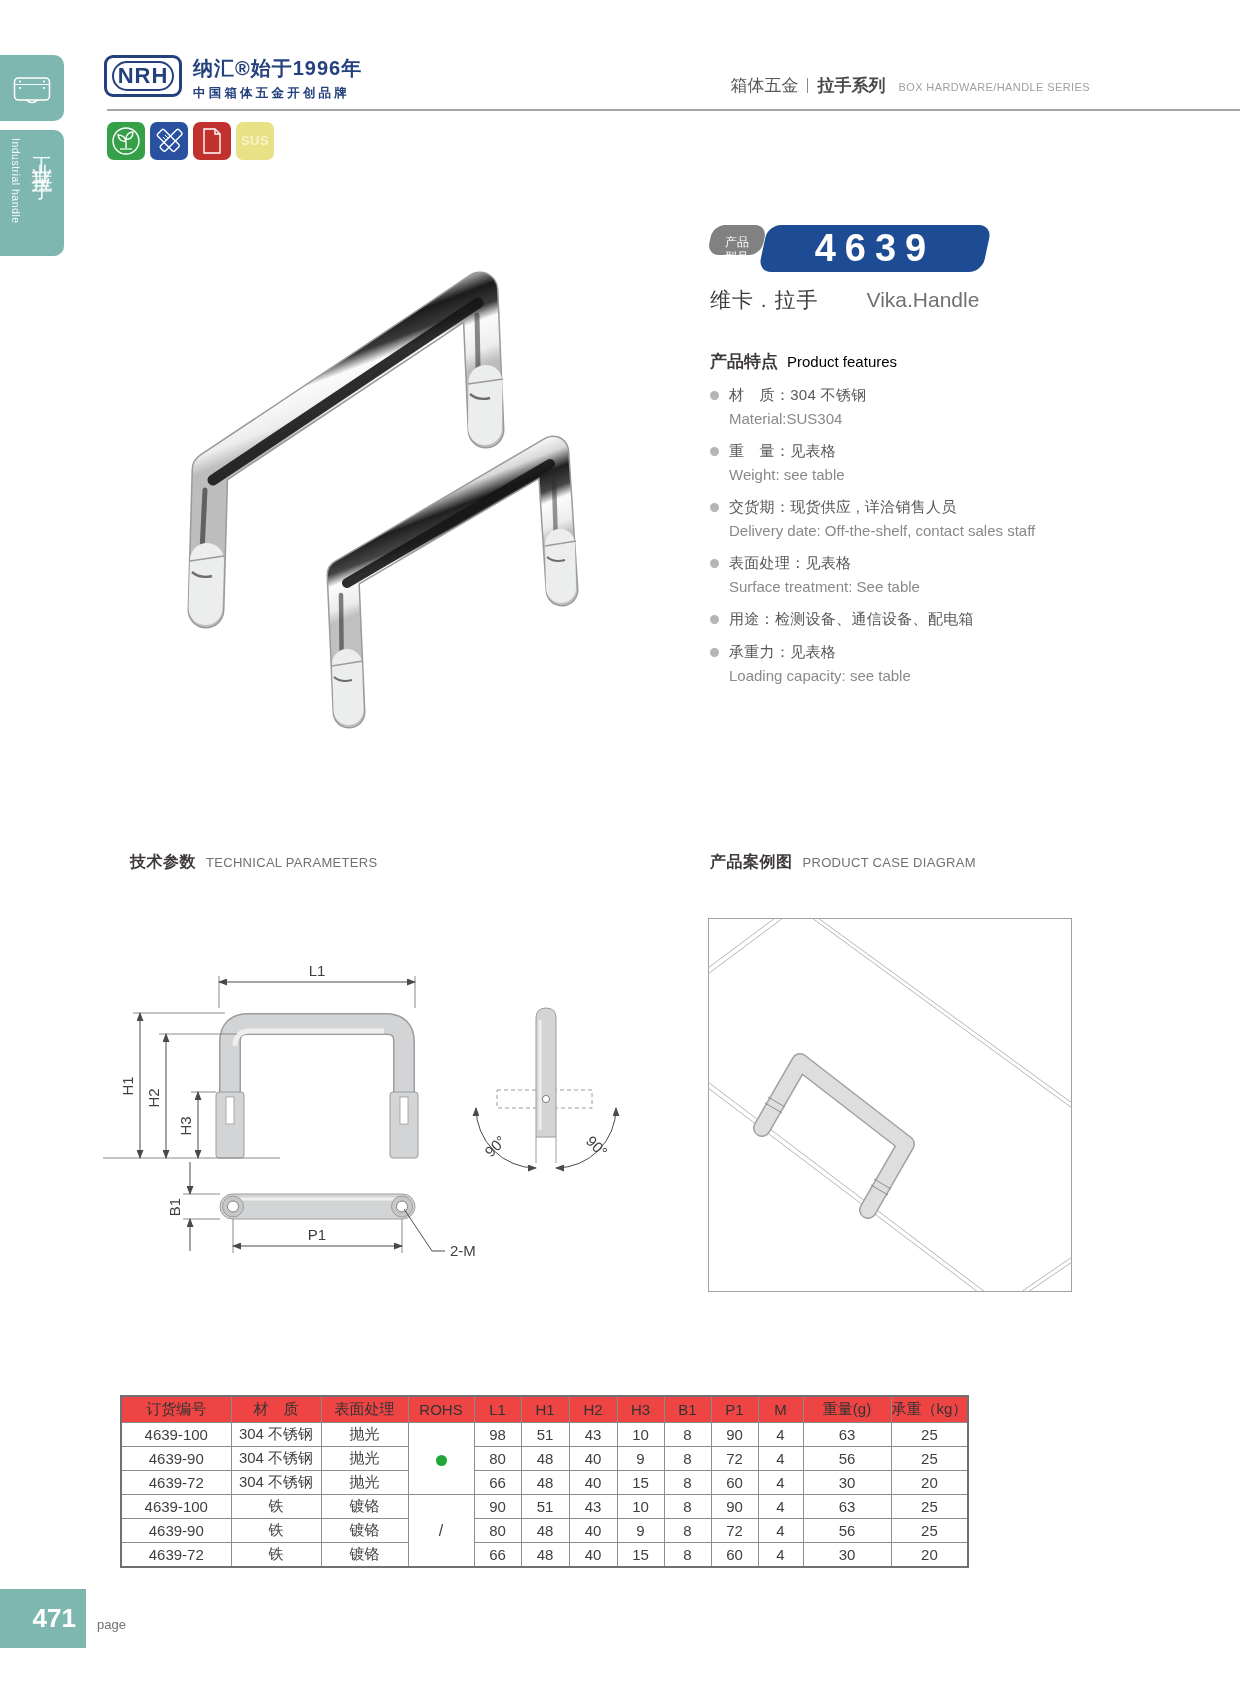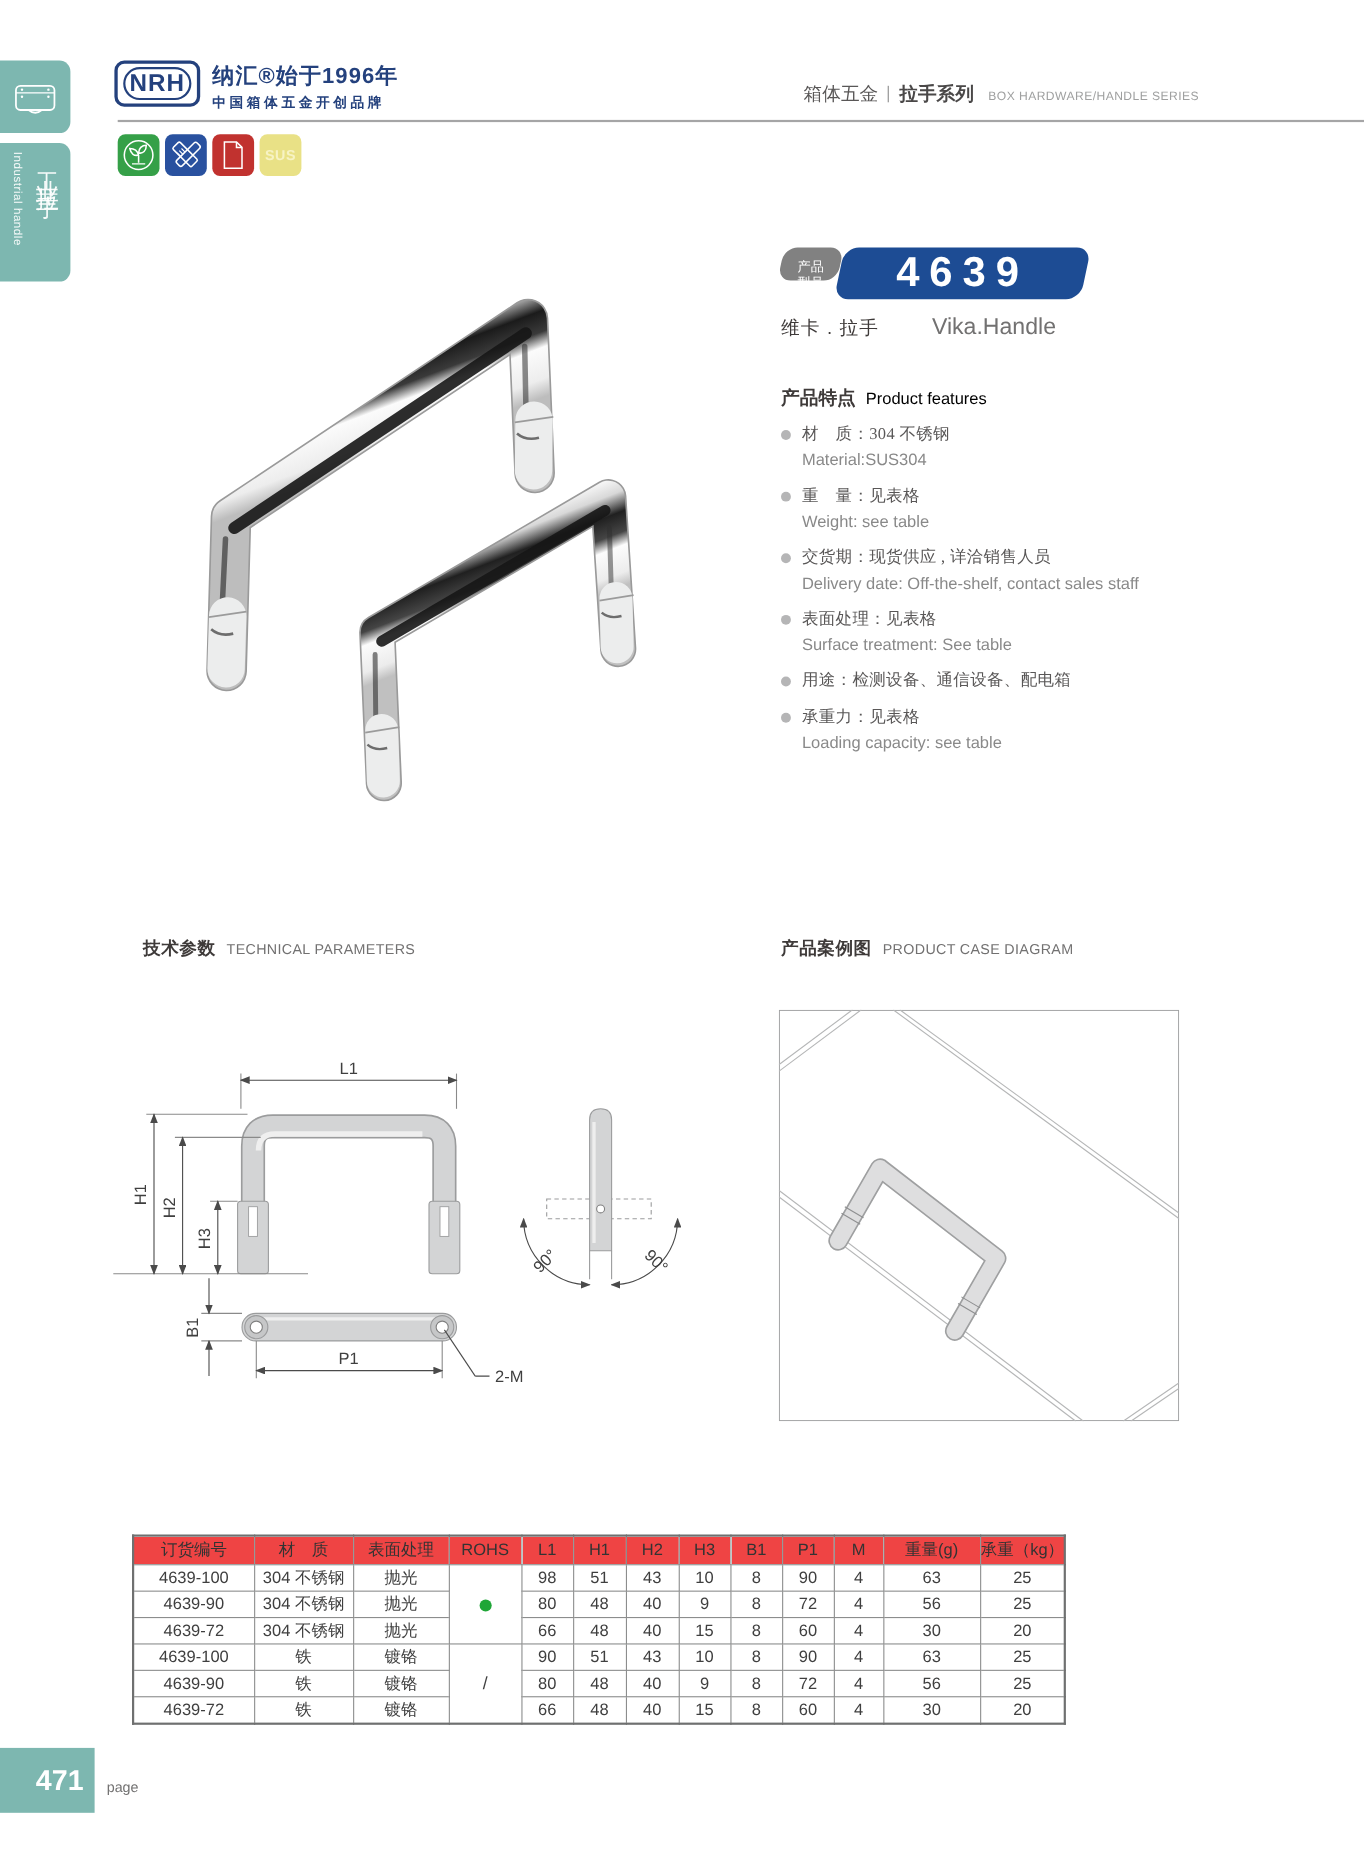--- a/index.html
+++ b/index.html
@@ -43,30 +43,30 @@
 
   
   .badge-gray{position:absolute;left:710px;top:225px;width:54px;height:30px;}
   .badge-gray .bg{position:absolute;inset:0;background:#818181;transform:skewX(-12deg);border-radius:12px;}
   .badge-gray .tx{position:relative;color:#fff;font-size:12px;line-height:1.25;text-align:center;padding-top:10px;}
   .badge-blue{position:absolute;left:763px;top:225px;width:224px;height:47px;}
   .badge-blue .bg{position:absolute;inset:0;background:#1d4c94;transform:skewX(-12deg);border-radius:13px;}
   .badge-blue .tx{position:relative;color:#fff;font-size:38px;font-weight:bold;letter-spacing:9px;
                   text-align:center;line-height:47px;}
   .prod-name{position:absolute;left:710px;top:286px;width:460px;display:flex;align-items:baseline;}
-  .prod-name-cn{font-size:17px;color:#3e3a39;letter-spacing:1px;}
+  .prod-name-cn{font-size:21px;color:#3e3a39;letter-spacing:1px;}
   .prod-name-en{font-size:21px;color:#727171;margin-left:48px;}
 
   .feat-title{position:absolute;left:710px;top:350px;display:flex;align-items:baseline;}
   .feat-title-cn{font-size:17px;font-weight:bold;color:#3e3a39;}
   .feat-title-en{font-size:15px;color:#000000;margin-left:9px;}
   .feat-list{position:absolute;left:710px;top:383px;width:450px;}
   .feat{display:flex;margin-bottom:9px;}
   .feat-dot{flex:0 0 9px;width:9px;height:9px;border-radius:50%;background:#b5b5b6;margin:8px 10px 0 0;}
-  .feat-cn{font-size:15px;color:#595757;line-height:24px;letter-spacing:.3px;font-family:Liberation Serif, serif;}
+  .feat-cn{font-size:15px;color:#595757;line-height:24px;letter-spacing:.3px;}
   .feat-en{font-size:15px;color:#898989;line-height:23px;}
 
   
   .sec-head{position:absolute;display:flex;align-items:baseline;}
   .sec-head-cn{font-size:16px;font-weight:bold;color:#3e3a39;letter-spacing:.5px;}
   .sec-head-en{font-size:13px;color:#727171;margin-left:10px;letter-spacing:.3px;}
   .sec-tech{left:130px;top:852px;}
   .sec-case{left:710px;top:852px;}
 
   

